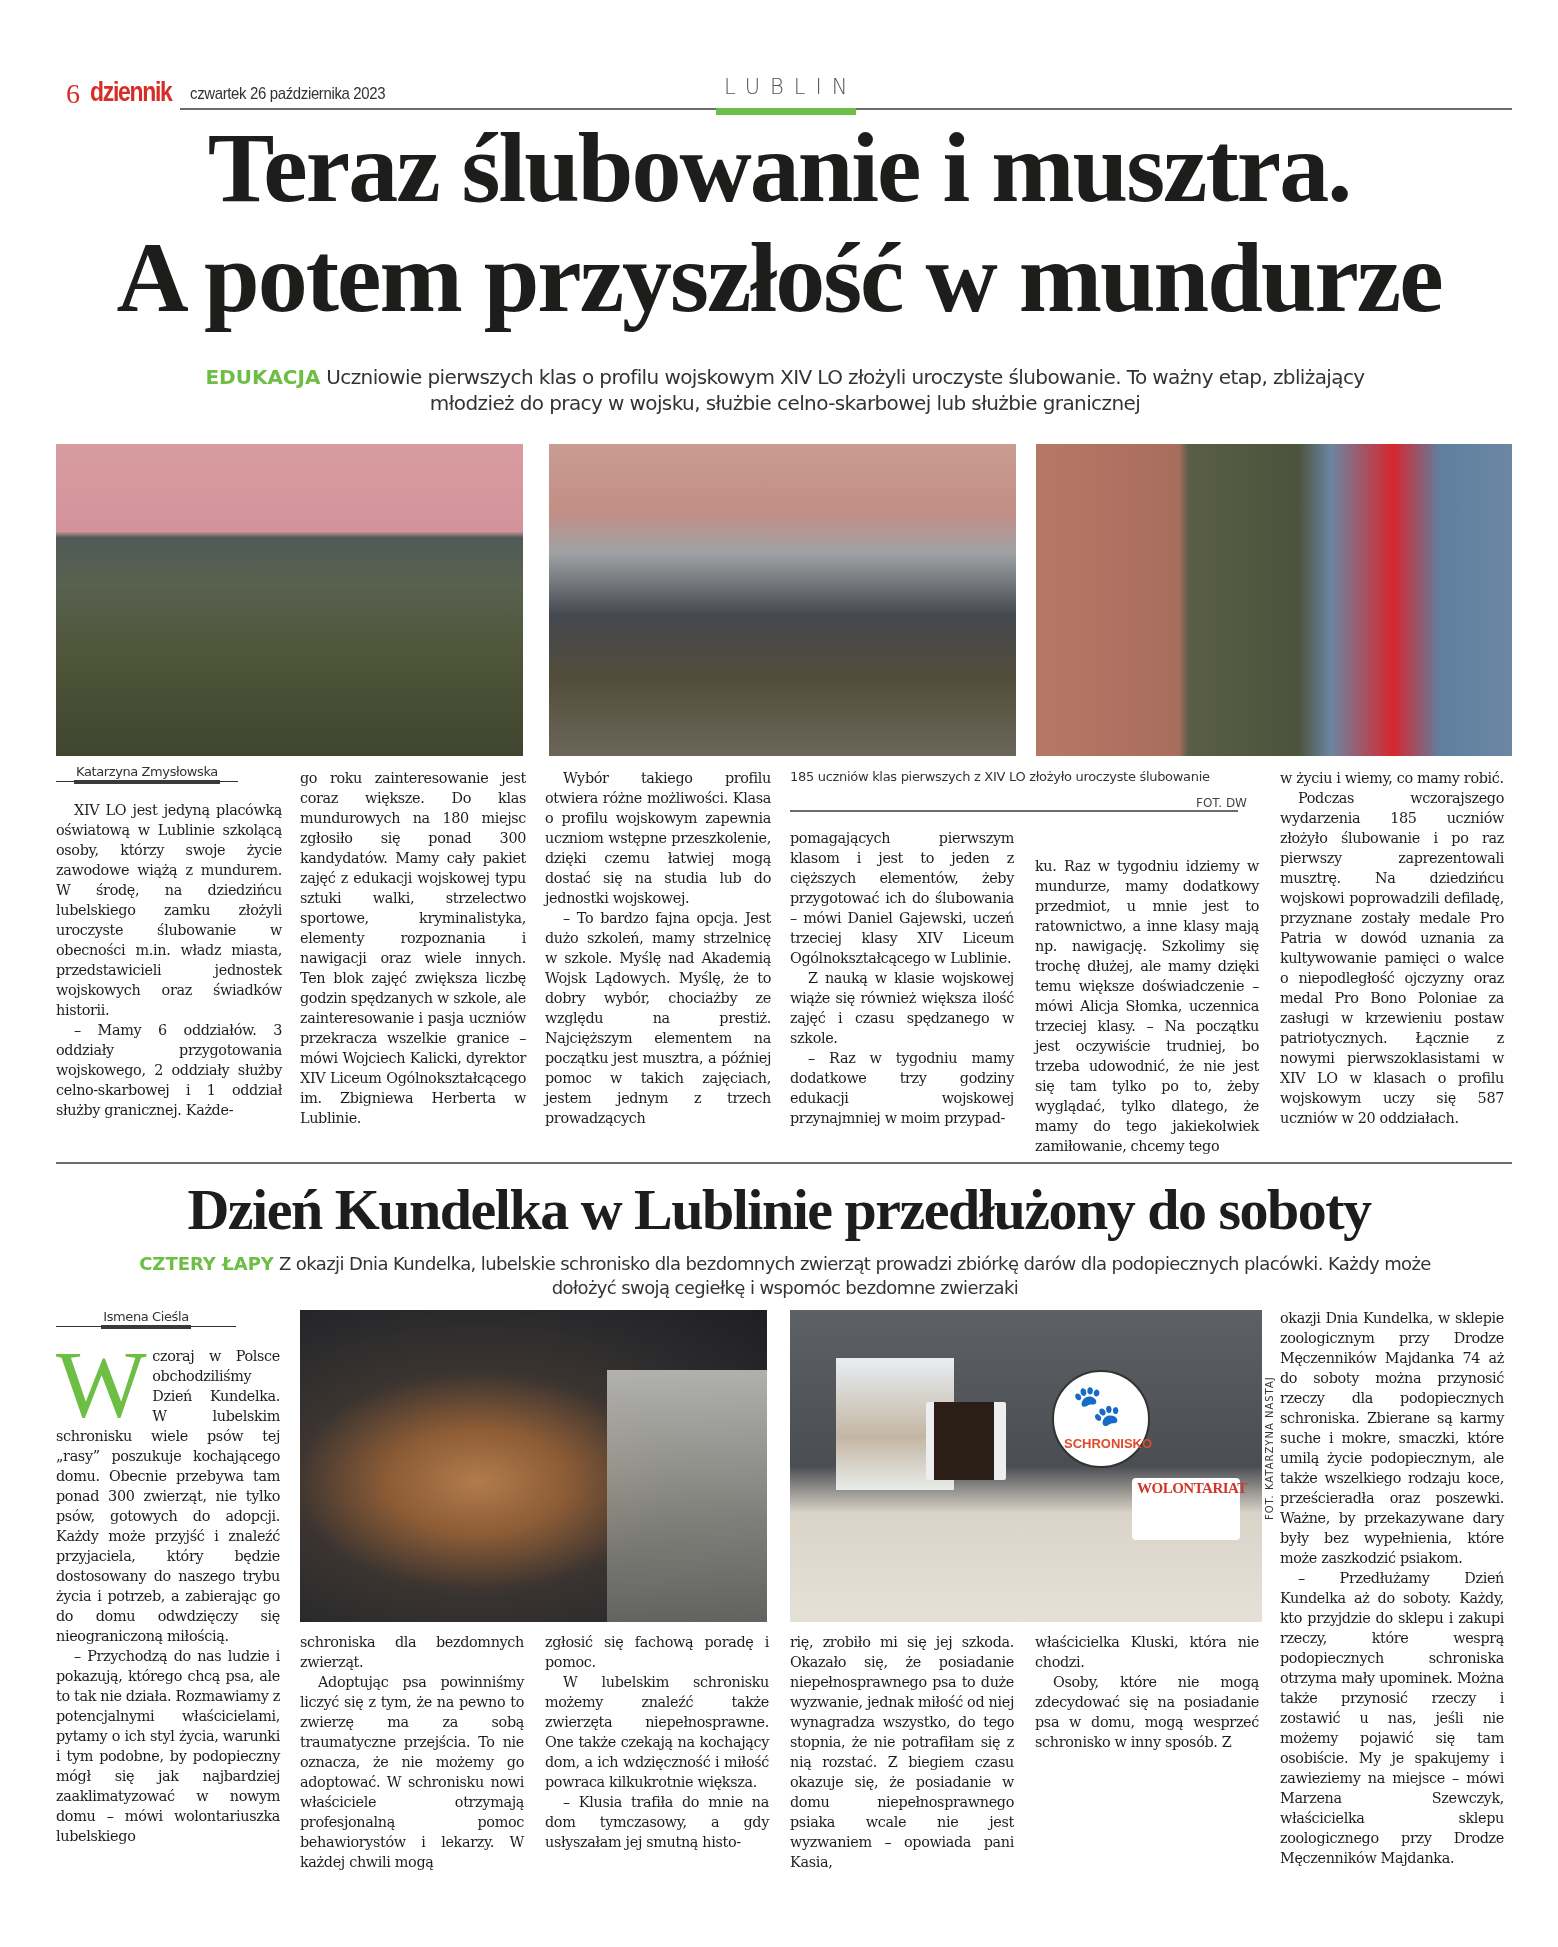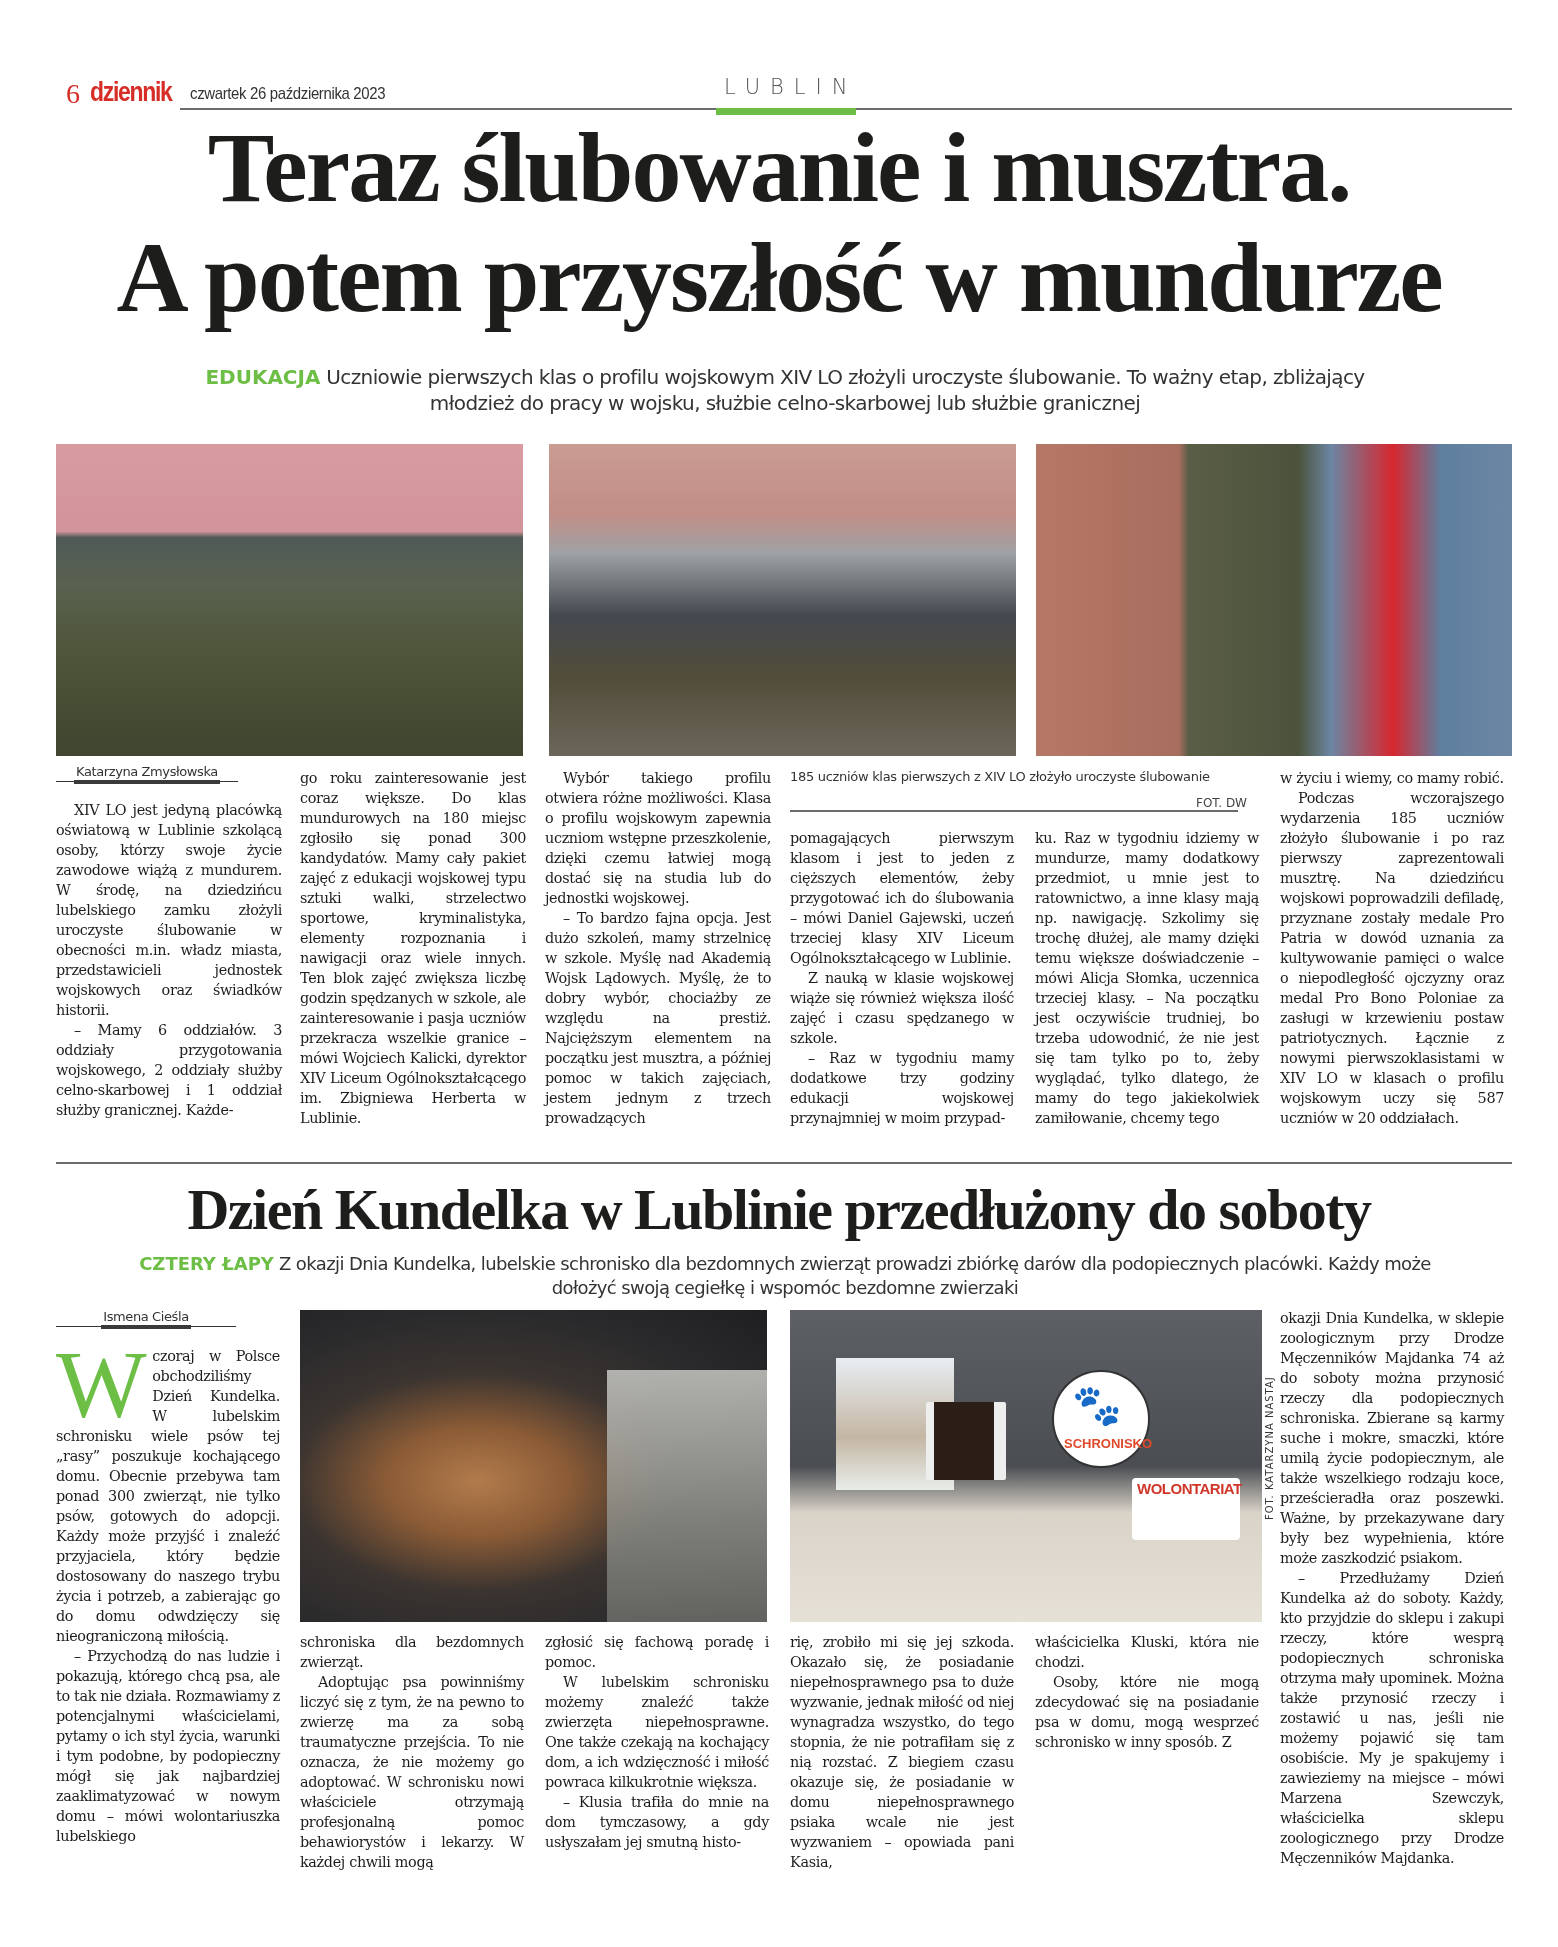--- a/index.html
+++ b/index.html
@@ -36,21 +36,21 @@
           background: linear-gradient(90deg, #b67866 0%, #a96d5e 30%, #5a5e47 32%, #4c523b 55%, #6b86a2 62%, #d6272f 75%, #5f7f9f 85%, #6c87a4 100%); }
   .ph-d { left: 300px; top: 1310px; width: 467px; height: 312px;
           background: radial-gradient(ellipse at 38% 55%, #b27b4c 0%, #8c5c36 22%, #3b3430 45%, #2a2a2c 70%, #1f1f21 100%); }
   .ph-d .cans { position: absolute; right: 0; top: 60px; width: 160px; height: 252px; background: linear-gradient(180deg, #c8c8c4, #8c8d87 60%, #6d6d69); opacity: .85; }
   .ph-e { left: 790px; top: 1310px; width: 472px; height: 312px;
           background: linear-gradient(180deg, #5d6166 0%, #4a4d52 50%, #d9d3c8 65%, #e6e1d7 100%); }
   .ph-e .sticker { position: absolute; left: 262px; top: 60px; width: 98px; height: 98px; border-radius: 50%; background: #fff; border: 2px solid #333; }
   .ph-e .paw { position: absolute; left: 282px; top: 72px; font-size: 40px; color: #1a1a1a; font-family: "DejaVu Sans", sans-serif; }
   .ph-e .sticker-txt { position: absolute; left: 274px; top: 126px; font-family: "Liberation Sans", sans-serif; font-weight: bold; font-size: 13px; color: #e04a2a; }
   .ph-e .wol { position: absolute; left: 342px; top: 168px; width: 108px; height: 62px; background: #fff; border-radius: 4px; }
-  .ph-e .wol-txt { position: absolute; left: 347px; top: 170px; font-family: Liberation Sans, sans-serif; font-weight: bold; font-size: 15px; color: #d0372a; letter-spacing: -0.5px; }
+  .ph-e .wol-txt { position: absolute; left: 347px; top: 170px; font-family: Liberation Serif, serif; font-weight: bold; font-size: 15px; color: #d0372a; letter-spacing: -0.5px; }
   .ph-e .mug { position: absolute; left: 136px; top: 92px; width: 80px; height: 78px; background: linear-gradient(90deg,#eee 0 10%, #2b1e17 10% 85%, #eee 85%); border-radius: 2px; }
   .ph-e .flyer { position: absolute; left: 46px; top: 48px; width: 118px; height: 132px; background: linear-gradient(180deg,#e7eef2, #c4b6a4 60%, #e8ede9); }
   .photo-credit-v { position: absolute; left: 1264px; top: 1520px; transform: rotate(-90deg); transform-origin: left top; font-family: "DejaVu Sans", sans-serif; font-size: 10px; color: #333; letter-spacing: 1px; white-space: nowrap; }
 
   
   .col { position: absolute; font-family: "DejaVu Serif", serif; font-size: 14.4px; line-height: 20px; color: #1d1d1b; text-align: justify; hyphens: manual; letter-spacing: -0.35px; }
   .col p { text-indent: 18px; }
   .col p.noindent { text-indent: 0; }
 
   .byline { position: absolute; font-family: "DejaVu Sans", sans-serif; font-size: 13px; color: #333; text-align: center; letter-spacing: -0.4px; }
@@ -108,21 +108,21 @@
 
   <div class="caption" style="left:790px; top:768px; width:440px;">185 uczniów klas pierwszych z XIV LO złożyło uroczyste ślubowanie</div>
   <div class="caption-credit" style="left:1196px; top:796px;">FOT. DW</div>
   <div class="caption-rule" style="left:790px; top:810px; width:448px;"></div>
 
   <div class="col" style="left:790px; top:828px; width:224px;">
     <p class="noindent">pomagających pierwszym klasom i jest to jeden z cięższych elementów, żeby przygotować ich do ślubowania – mówi Daniel Gajewski, uczeń trzeciej klasy XIV Liceum Ogólnokształcącego w Lublinie.</p>
     <p>Z nauką w klasie wojskowej wiąże się również większa ilość zajęć i czasu spędzanego w szkole.</p>
     <p>– Raz w tygodniu mamy dodatkowe trzy godziny edukacji wojskowej przynajmniej w moim przypad-</p>
   </div>
-  <div class="col" style="left:1035px; top:828px; width:224px;">
+  <div class="col" style="left:1035px; top:856px; width:224px;">
     <p class="noindent">ku. Raz w tygodniu idziemy w mundurze, mamy dodatkowy przedmiot, u mnie jest to ratownictwo, a inne klasy mają np. nawigację. Szkolimy się trochę dłużej, ale mamy dzięki temu większe doświadczenie – mówi Alicja Słomka, uczennica trzeciej klasy. – Na początku jest oczywiście trudniej, bo trzeba udowodnić, że nie jest się tam tylko po to, żeby wyglądać, tylko dlatego, że mamy do tego jakiekolwiek zamiłowanie, chcemy tego</p>
   </div>
   <div class="col" style="left:1280px; top:768px; width:224px;">
     <p class="noindent">w życiu i wiemy, co mamy robić.</p>
     <p>Podczas wczorajszego wydarzenia 185 uczniów złożyło ślubowanie i po raz pierwszy zaprezentowali musztrę. Na dziedzińcu wojskowi poprowadzili defiladę, przyznane zostały medale Pro Patria w dowód uznania za kultywowanie pamięci o walce o niepodległość ojczyzny oraz medal Pro Bono Poloniae za zasługi w krzewieniu postaw patriotycznych. Łącznie z nowymi pierwszoklasistami w XIV LO w klasach o profilu wojskowym uczy się 587 uczniów w 20 oddziałach.</p>
   </div>
 </article>
 
 <div class="divider"></div>
 

